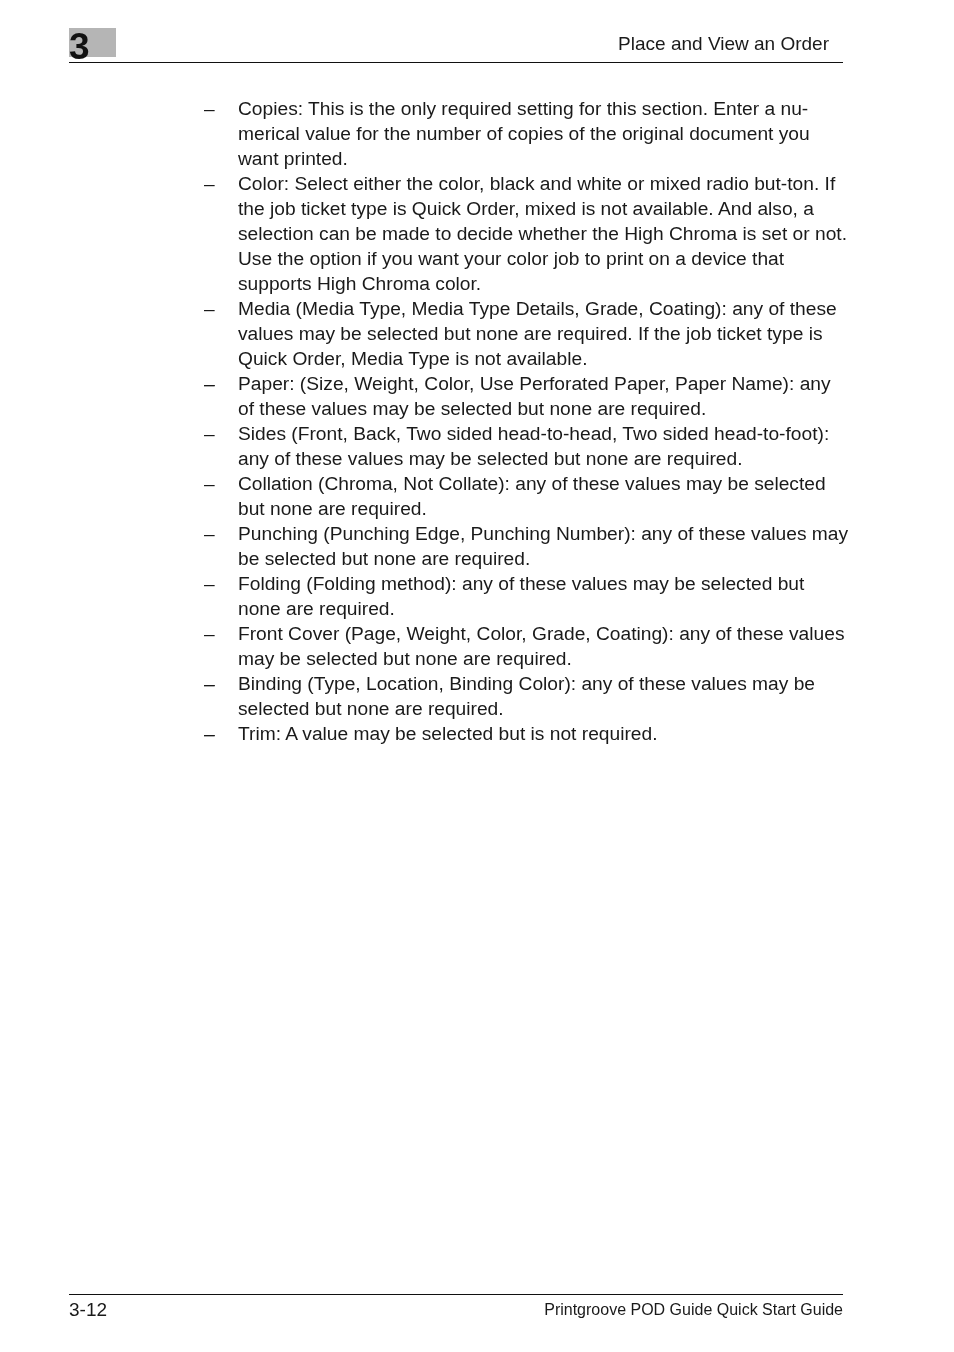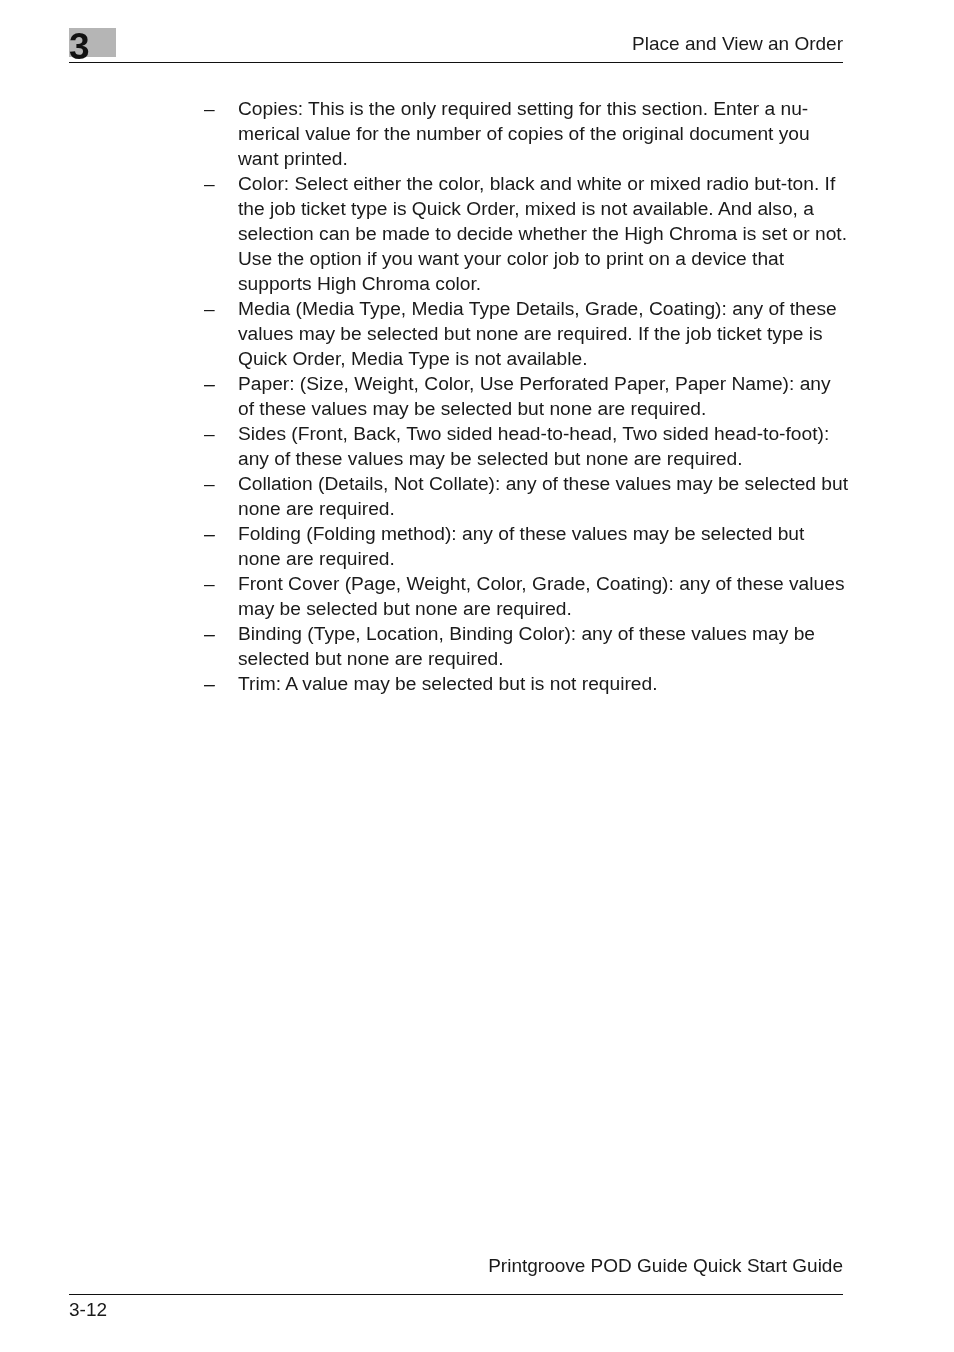--- a/index.html
+++ b/index.html
@@ -9,21 +9,21 @@
   }
   .chapter-box {
     position: absolute; left: 69px; top: 28px; width: 47px; height: 29px;
     background: #b5b5b5;
   }
   .chapter-num {
     position: absolute; left: 69px; top: 27px;
     font-size: 37px; font-weight: bold; line-height: 40px; color: #111;
   }
   .header-title {
-    position: absolute; right: 111px; top: 33px;
+    position: absolute; right: 125px; top: 33px;
     font-size: 19px; line-height: 22px;
   }
   .header-rule {
     position: absolute; left: 69px; top: 62px; width: 774px; height: 1px; background: #111;
   }
   .list {
     position: absolute; left: 204px; top: 96px; width: 645px;
     margin: 0; padding: 0; list-style: none;
   }
   .list li {
@@ -33,40 +33,40 @@
   .list li .dash {
     position: absolute; left: 0; top: 0;
   }
   .footer-rule {
     position: absolute; left: 69px; top: 1294px; width: 774px; height: 1px; background: #111;
   }
   .footer-page {
     position: absolute; left: 69px; top: 1299px; font-size: 19px; line-height: 22px;
   }
   .footer-title {
-    position: absolute; right: 111px; top: 1255px; font-size: 19px; line-height: 22px;
+    position: absolute; right: 111px; top: 1299px; font-size: 16px; line-height: 22px;
   }
 </style>
 </head>
 <body>
 
 <div class="chapter-box"></div>
 <div class="chapter-num">3</div>
 <div class="header-title">Place and View an Order</div>
 <div class="header-rule"></div>
 
 <ul class="list">
   <li><span class="dash">–</span><span>Copies: This is the only required setting for this section. Enter a nu-merical value for the number of copies of the original document you want printed.</span></li>
   <li><span class="dash">–</span><span>Color: Select either the color, black and white or mixed radio but-ton. If the job ticket type is Quick Order, mixed is not available. And also, a selection can be made to decide whether the High Chroma is set or not. Use the option if you want your color job to print on a device that supports High Chroma color.</span></li>
   <li><span class="dash">–</span><span>Media (Media Type, Media Type Details, Grade, Coating): any of these values may be selected but none are required. If the job ticket type is Quick Order, Media Type is not available.</span></li>
   <li><span class="dash">–</span></li>
   <li><span class="dash">–</span><span>Paper: (Size, Weight, Color, Use Perforated Paper, Paper Name): any of these values may be selected but none are required.</span></li>
   <li><span class="dash">–</span><span>Sides (Front, Back, Two sided head-to-head, Two sided head-to-foot): any of these values may be selected but none are required.</span></li>
-  <li><span class="dash">–</span><span>Collation (Details, Not Collate): any of these values may be selected but none are required.</span></li>
-  <li><span class="dash">–</span></li>
+  <li><span class="dash">–</span><span>Collation (Chroma, Not Collate): any of these values may be selected but none are required.</span></li>
+  <li><span class="dash">–</span><span>Punching (Punching Edge, Punching Number): any of these values may be selected but none are required.</span></li>
   <li><span class="dash">–</span><span>Folding (Folding method): any of these values may be selected but none are required.</span></li>
   <li><span class="dash">–</span><span>Front Cover (Page, Weight, Color, Grade, Coating): any of these values may be selected but none are required.</span></li>
   <li><span class="dash">–</span></li>
   <li><span class="dash">–</span><span>Binding (Type, Location, Binding Color): any of these values may be selected but none are required.</span></li>
   <li><span class="dash">–</span></li>
   <li><span class="dash">–</span><span>Trim: A value may be selected but is not required.</span></li>
 </ul>
 
 <div class="footer-rule"></div>
 <div class="footer-page">3-12</div>

